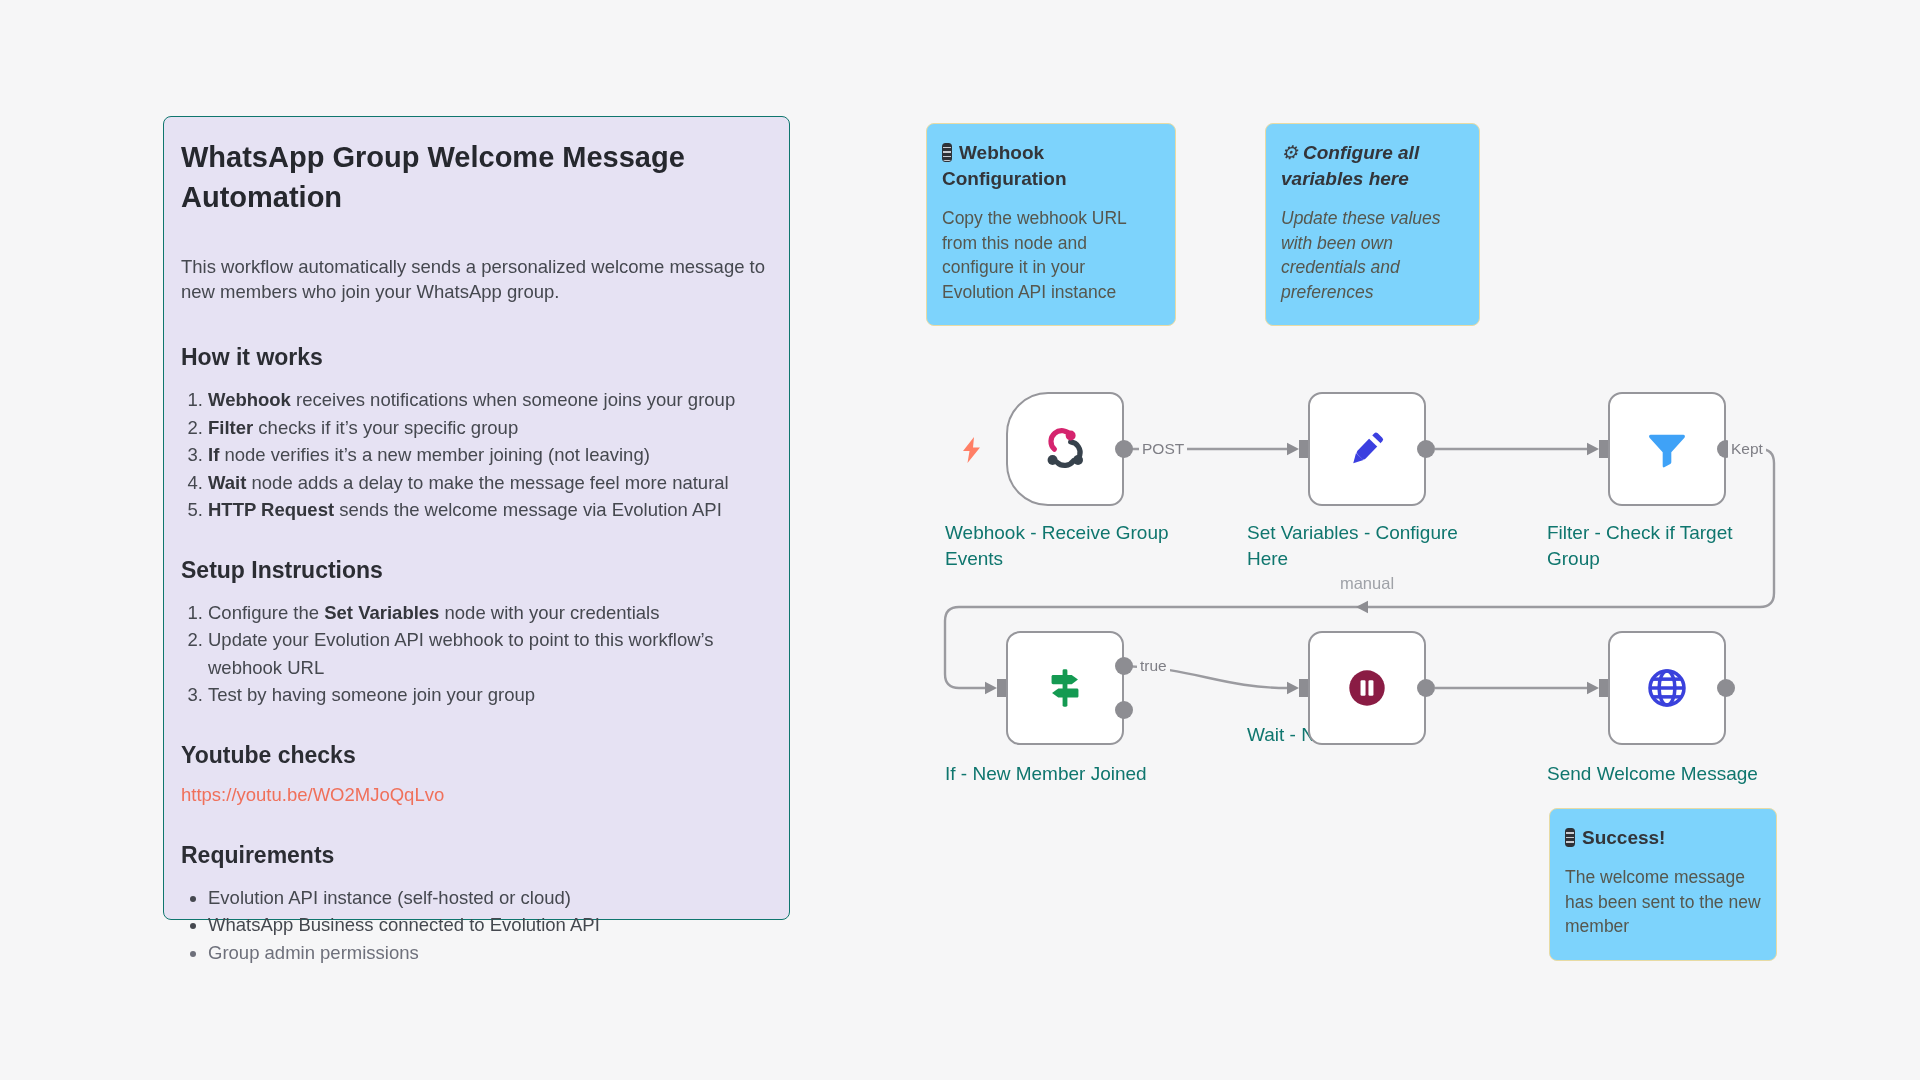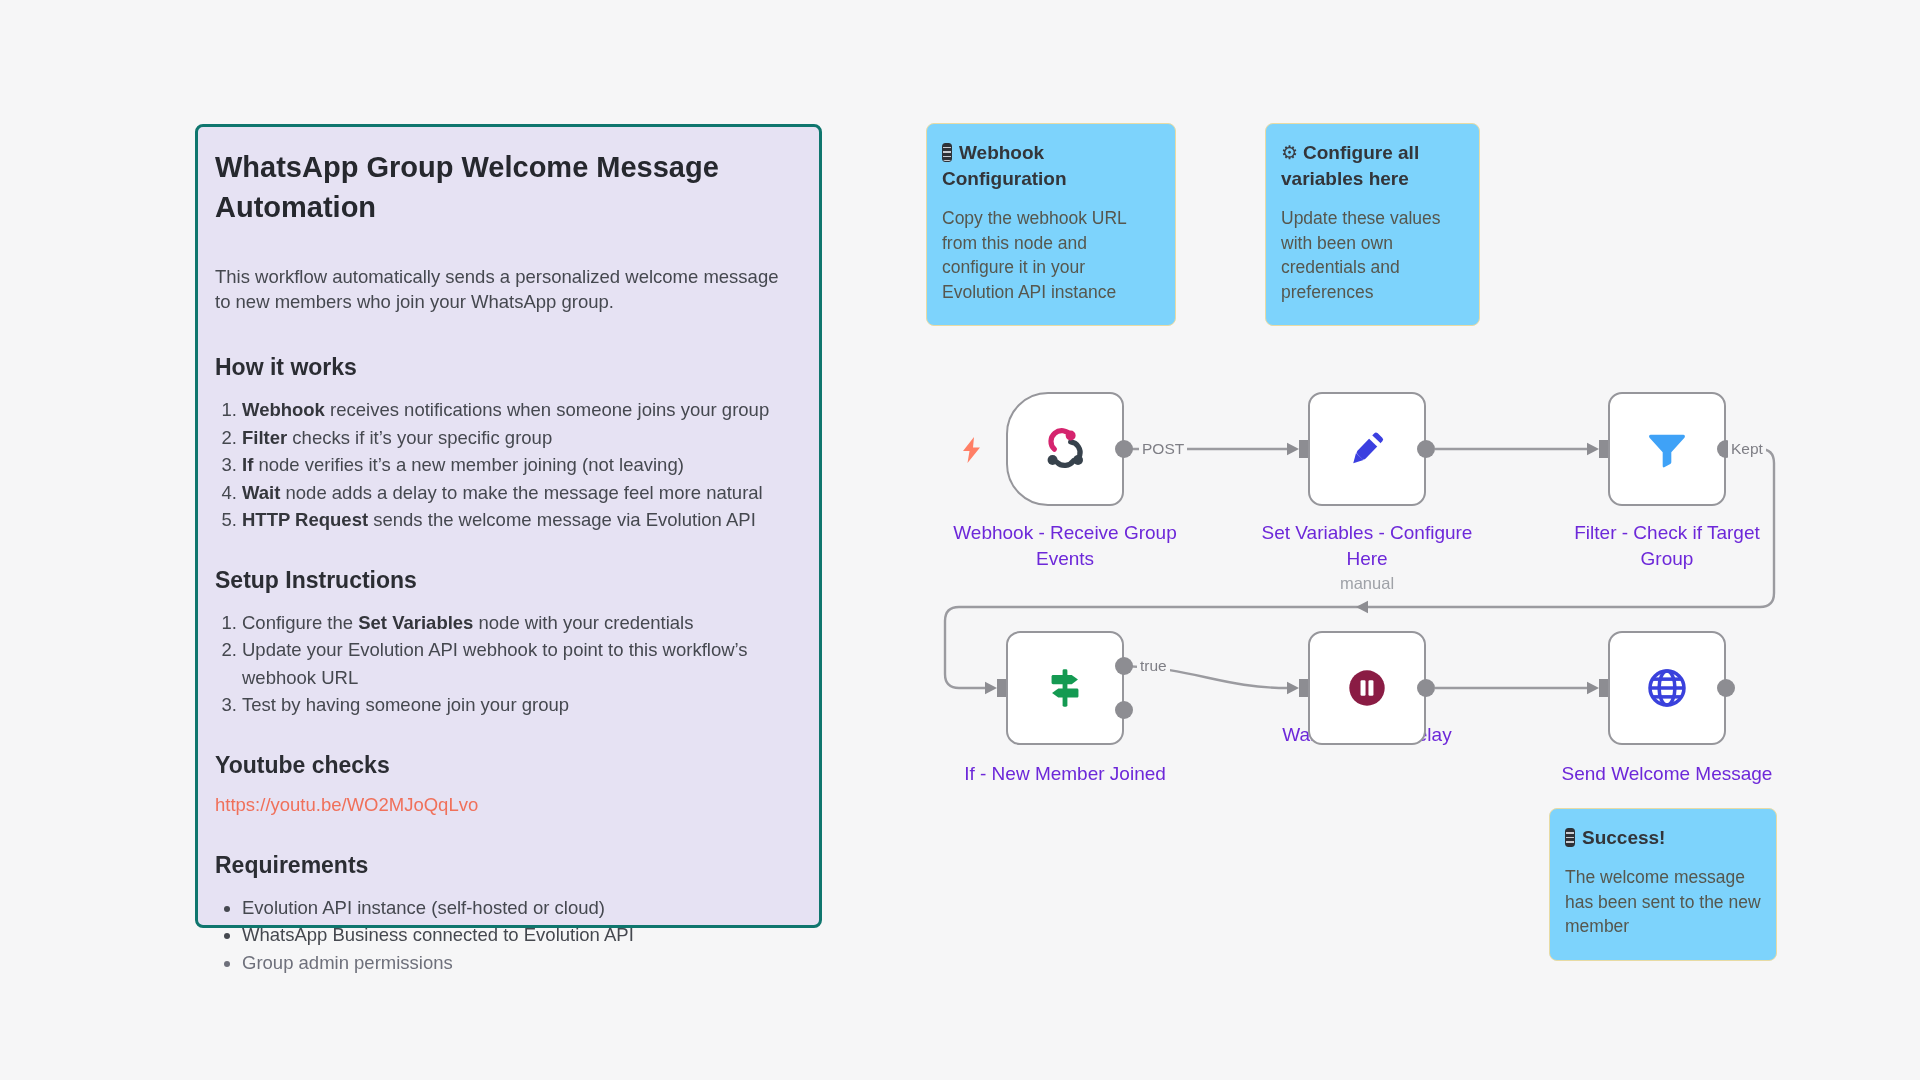--- a/index.html
+++ b/index.html
@@ -4,30 +4,30 @@
 <style>
   * { margin:0; padding:0; box-sizing:border-box; }
   html,body { width:1920px; height:1080px; overflow:hidden; }
   body { font-family:"Liberation Sans", sans-serif; background:#f6f6f7; position:relative; }
 
   .canvas { position:absolute; inset:0; background:#f6f6f7; }
 
   
   .sticky { position:absolute; border-radius:8px; }
   .sticky.purple {
-    left:163px; top:124px; width:627px; height:804px;
-    background:#e6e2f3; border:3px solid #0f766e;
-    padding:20px 20px 0 17px; color:#45484f;margin-left:32px;
+    left:163px; top:116px; width:627px; height:804px;
+    background:#e6e2f3; border:1px solid #0f766e;
+    padding:20px 20px 0 17px; color:#45484f;
   }
   .sticky.yellow {
     background:#7dd3fc; border:1px solid #e8dba4;
     padding:16px 15px; color:#55564f;
   }
   #note-webhook  { left:926px;  top:123px; width:250px; height:203px; }
-  #note-config   { left:1265px; top:123px; width:215px; height:203px; }
+  #note-config   { left:1265px; top:123px; width:215px; height:203px;font-style:italic; }
   #note-success  { left:1549px; top:808px; width:228px; height:153px; }
 
   .sticky.yellow h4 { font-size:19px; line-height:26px; color:#33353a; font-weight:bold; margin-bottom:14px; }
   .sticky.yellow p  { font-size:17.5px; line-height:24.5px; color:#56574e; }
   .gear-ic { color:#3a3c42; margin-right:5px; font-weight:normal; }
   .tofu {
     display:inline-block; width:10px; height:19px; border-radius:3px;
     vertical-align:-3px; margin-right:7px;
     background:repeating-linear-gradient(180deg,#2e3238 0 3px,#c9ccd1 3px 4.5px);
     border:1.5px solid #2e3238;
@@ -43,22 +43,22 @@
 
   
   .node {
     position:absolute; width:118px; height:114px; background:#ffffff;
     border:2px solid #96969b; border-radius:14px;
     display:flex; align-items:center; justify-content:center; z-index:2;
   }
   .node.trigger { border-radius:42px 14px 14px 42px; }
 
   .node-label {
-    position:absolute; width:240px; text-align:center; z-index:1;
-    font-size:19px; line-height:26px; color:#6d28d9;
+    position:absolute; width:240px; z-index:1;
+    font-size:19px; line-height:26px; color:#0f766e;
   }
   .sub-label { position:absolute; width:240px; text-align:center; font-size:16.5px; color:#9fa2a8; z-index:1; }
 
   .wires { position:absolute; left:0; top:0; z-index:5; pointer-events:none; }
   .conn-label {
     position:absolute; z-index:6; font-size:15.5px; color:#7e7e85;
     background:#f6f6f7; padding:0 3px; line-height:20px;
   }
   .bolt { position:absolute; z-index:2; }
 </style>

